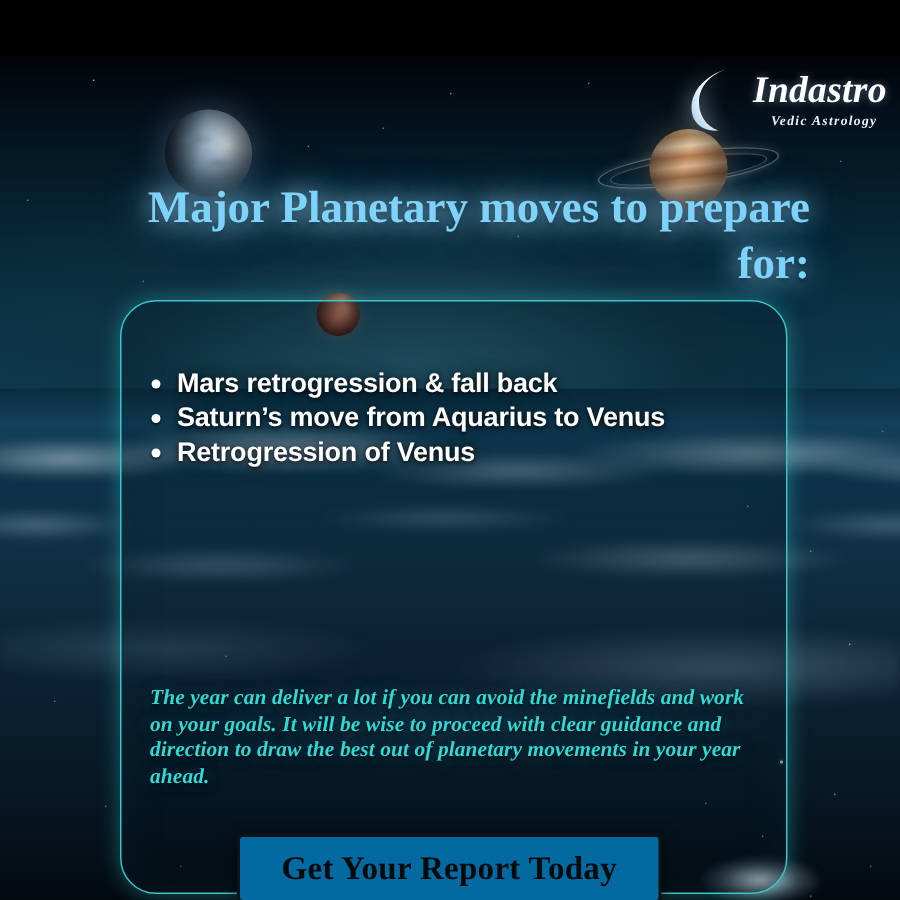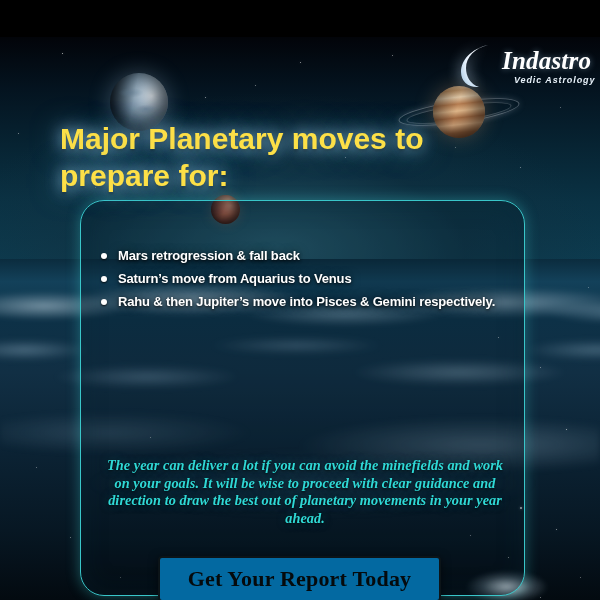--- a/index.html
+++ b/index.html
@@ -119,33 +119,33 @@
   }
   .moon-icon{ width:40px; height:46px; flex:0 0 auto; filter:drop-shadow(0 0 7px rgba(200,225,245,.75)); }
   .logo-text{ display:flex; flex-direction:column; align-items:flex-start; line-height:1; }
   .logo-name{
     font-family:"Liberation Serif", serif;
     font-style:italic; font-weight:700;
     font-size:25px; color:#ffffff; letter-spacing:.2px;
     text-shadow:0 0 6px rgba(170,210,240,.45);
   }
   .logo-tag{
-    font-family:Liberation Sans, sans-serif;
+    font-family:Liberation Serif, serif;
     font-style:italic; font-weight:700;
     font-size:9px; color:#e8f2fa; letter-spacing:.9px;
     margin-top:3px; margin-left:12px;
   }
 
   
   .headline{
     position:absolute; left:60px; top:84px; width:480px;
-    text-align:left; z-index:5;
-    font-family:Liberation Sans, sans-serif;
+    text-align:right; z-index:5;
+    font-family:Liberation Serif, serif;
     font-weight:700; font-size:30px; line-height:1.22;
-    color:#fde047;
+    color:#7dd3fc;
     text-shadow:0 0 16px rgba(150,205,235,.95), 0 0 30px rgba(110,180,220,.65), 0 2px 3px rgba(0,0,0,.5);
   }
 
   
   .content-box{
     position:absolute; left:80px; top:163px;
     width:445px; height:396px;
     border:1.6px solid #39c6c9;
     border-radius:24px;
     background:rgba(6,22,32,.18);
@@ -155,35 +155,35 @@
 
   
   .bullets{
     position:absolute; left:96px; top:207px; width:430px;
     z-index:5; list-style:none;
   }
   .bullets li{
     position:relative;
     padding-left:22px;
     font-family:"Liberation Sans", sans-serif;
-    font-weight:700; font-size:13px; line-height:23px;
+    font-weight:700; font-size:18px; line-height:23px;
     color:#ffffff; letter-spacing:-.15px;
     text-shadow:0 1px 3px rgba(0,0,0,.85), 0 0 10px rgba(0,0,0,.55);
   }
   .bullets li:before{
     content:""; position:absolute; left:5px; top:9px;
     width:6px; height:6px; border-radius:50%;
     background:#ffffff;
     box-shadow:0 1px 2px rgba(0,0,0,.8);
   }
 
   
   .tagline{
     position:absolute; left:100px; top:420px; width:410px;
-    z-index:5; text-align:center;
+    z-index:5; 
     font-family:"Liberation Serif", serif;
     font-style:italic; font-weight:700;
     font-size:14.3px; line-height:17.5px;
     color:#2fd9d6; letter-spacing:.05px;
     text-shadow:0 1px 3px rgba(0,0,0,.85), 0 0 9px rgba(20,90,100,.7);
   }
 
   
   .cta{
     position:absolute; left:158px; top:519px;
@@ -267,20 +267,20 @@
     </div>
   </div>
 
   <div class="headline">Major Planetary moves to prepare for:</div>
 
   <div class="content-box"></div>
 
   <ul class="bullets" id="bullets">
     <li>Mars retrogression &amp; fall back</li>
     <li>Saturn’s move from Aquarius to Venus</li>
-    <li>Rahu &amp; then Jupiter’s move into Pisces &amp; Gemini respectively.</li>
+    <li>Retrogression of Venus</li>
   </ul>
 
   <div class="tagline">The year can deliver a lot if you can avoid the minefields and work on your goals. It will be wise to proceed with clear guidance and direction to draw the best out of planetary movements in your year ahead.</div>
 
   <div class="cta">Get Your Report Today</div>
 
 </div>
 
 </body></html>

